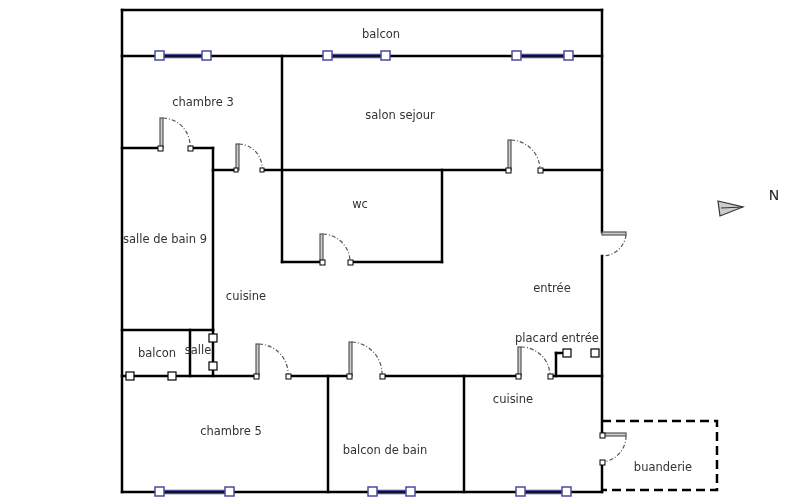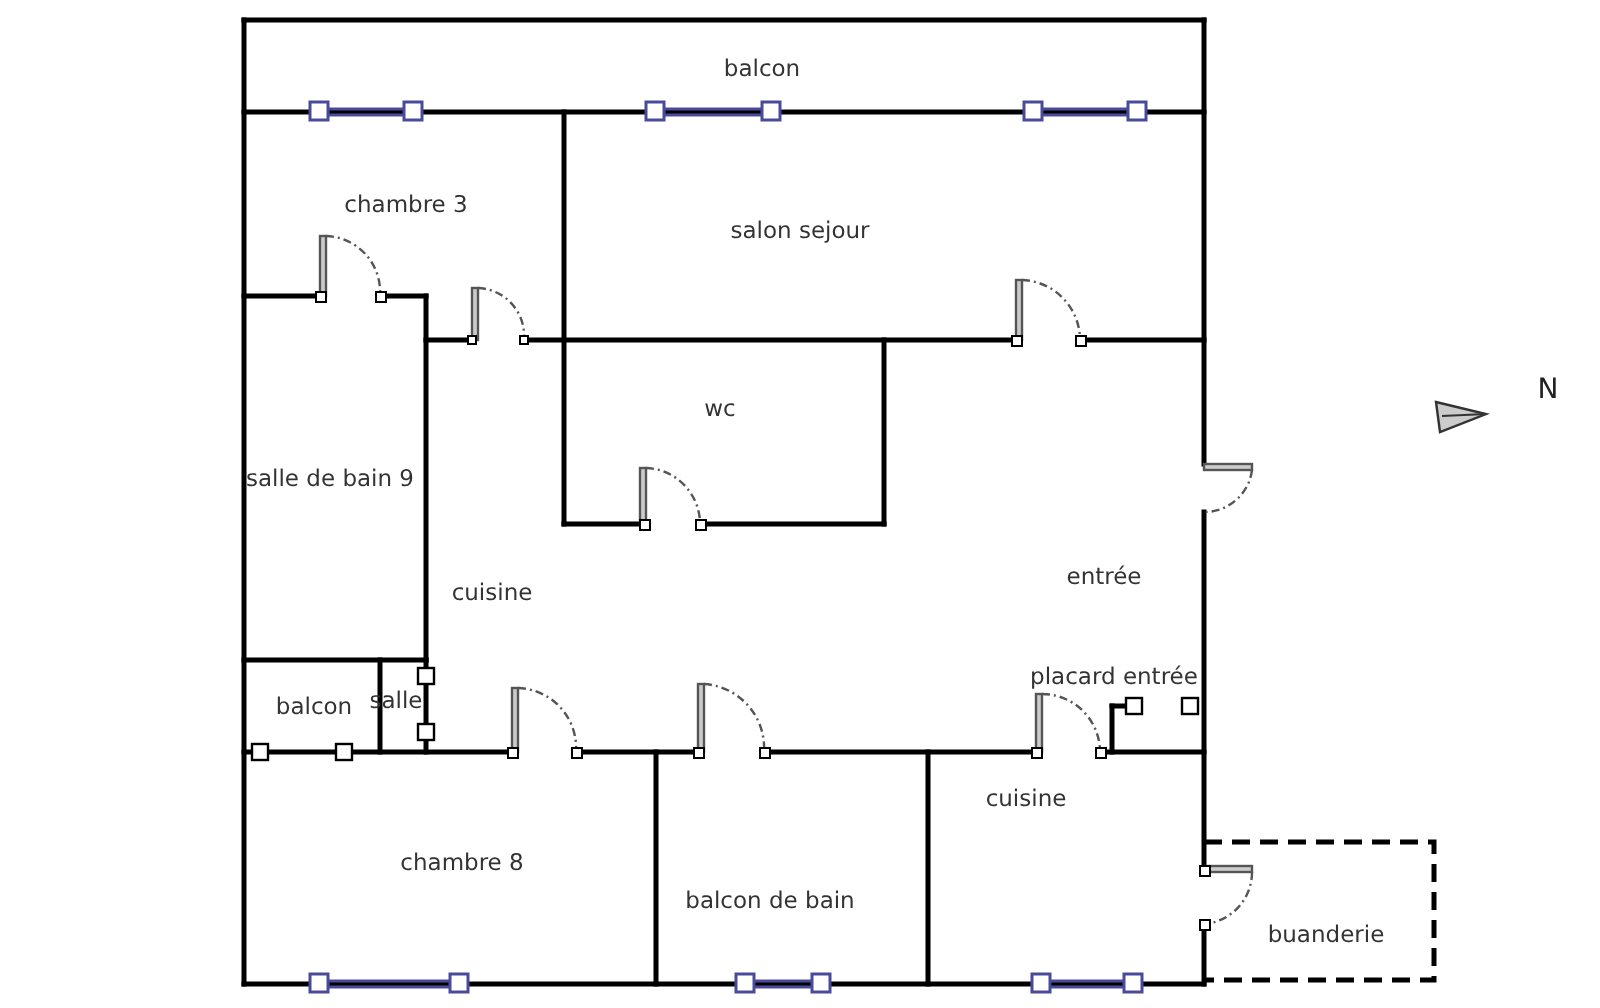--- a/index.html
+++ b/index.html
@@ -141,17 +141,17 @@
   <div class="lbl" style="left:203px;top:102px">chambre 3</div>
   <div class="lbl" style="left:400px;top:115px">salon sejour</div>
   <div class="lbl" style="left:360px;top:204px">wc</div>
   <div class="lbl" style="left:165px;top:239px">salle de bain 9</div>
   <div class="lbl" style="left:246px;top:296px">cuisine</div>
   <div class="lbl" style="left:552px;top:288px">entrée</div>
   <div class="lbl" style="left:157px;top:353px">balcon</div>
   <div class="lbl" style="left:198px;top:350px">salle</div>
   <div class="lbl" style="left:557px;top:338px">placard entrée</div>
   <div class="lbl" style="left:513px;top:399px">cuisine</div>
-  <div class="lbl" style="left:231px;top:431px">chambre 8</div>
+  <div class="lbl" style="left:231px;top:431px">chambre 5</div>
   <div class="lbl" style="left:385px;top:450px">balcon de bain</div>
   <div class="lbl" style="left:663px;top:467px">buanderie</div>
   <div class="north" style="left:774px;top:195px">N</div>
 </div>
 
 </body></html>

